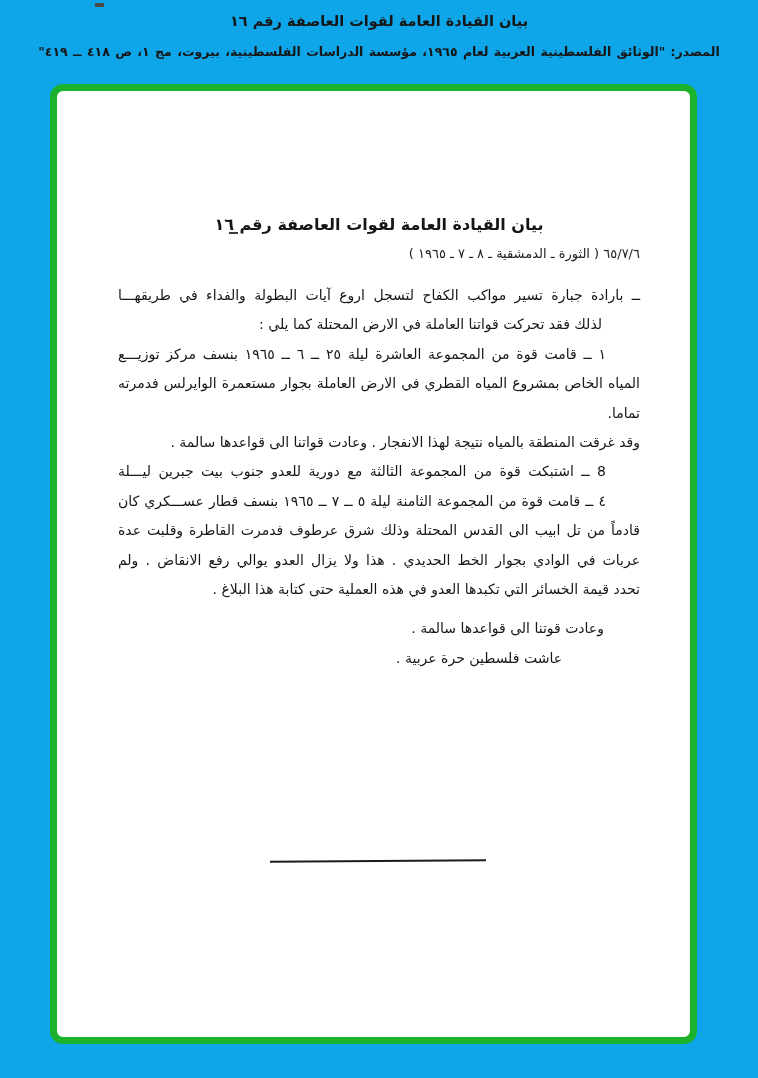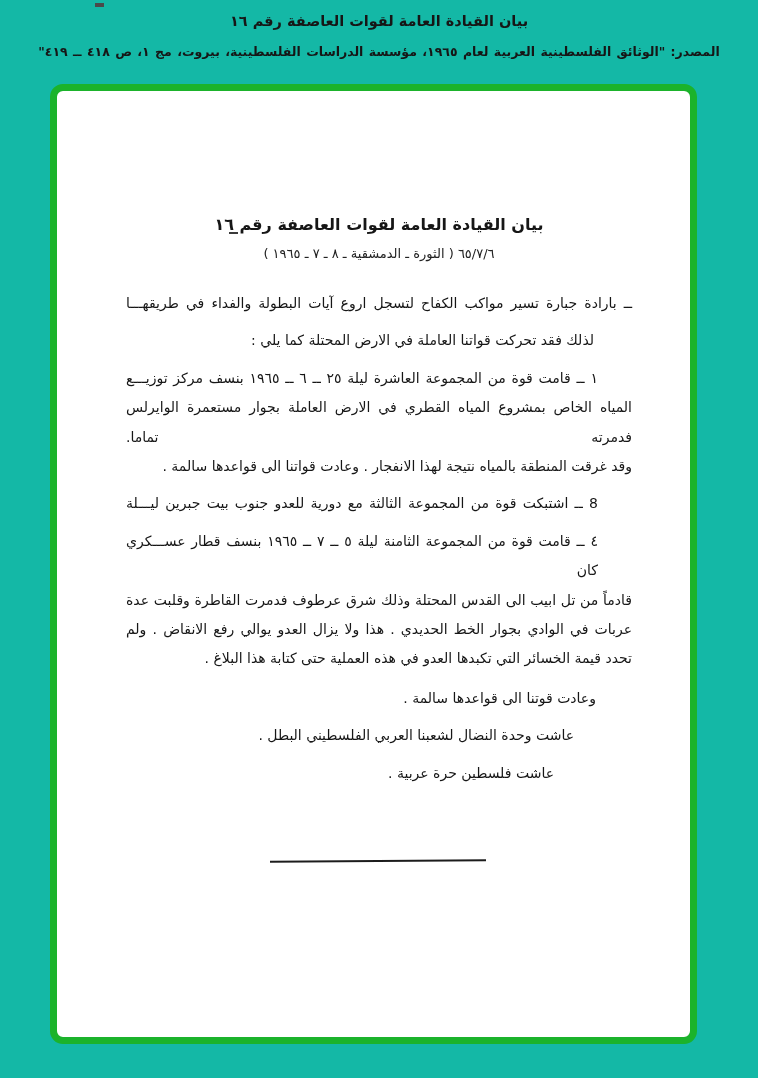--- a/index.html
+++ b/index.html
@@ -1,17 +1,17 @@
 <!DOCTYPE html>
 <html lang="ar" dir="rtl"><head>
 <meta charset="utf-8">
 <style>
   html,body { margin:0; padding:0; background:#ffffff; }
   .page {
-    position:relative; width:758px; height:1078px; background:#14b8a6;
+    position:relative; width:758px; height:1078px; background:#0ea5e9;
     overflow:hidden; font-family:"DejaVu Sans", sans-serif; color:#161616;
     direction:rtl;
   }
   .hdr-title {
     position:absolute; top:13px; left:0; right:0; text-align:center;
     font-weight:bold; font-size:14.5px; letter-spacing:0.2px;
   }
   .hdr-source {
     position:absolute; top:44px; left:0; right:0; text-align:center;
     font-weight:bold; font-size:12.5px; word-spacing:1px;
@@ -20,28 +20,28 @@
   .frame {
     position:absolute; left:50px; top:84px; width:633px; height:946px;
     border:7px solid #1bb32b; border-radius:13px; background:#ffffff;
   }
   .doc-title {
     position:absolute; top:124px; left:61px; width:522px; text-align:center;
     font-weight:bold; font-size:16px;
   }
   .title-dash { position:absolute; top:141px; left:172px; width:9px; height:2px; background:#3a3a3a; }
   .doc-dateline {
-    position:absolute; top:155px; left:61px; width:522px; text-align:center;
+    position:absolute; top:155px; left:61px; width:522px; 
     font-size:13px; color:#222;
   }
   .doc-body {
     position:absolute; top:190px; left:61px; width:522px;
     font-size:14px; line-height:29.4px;
   }
-  .para { margin:8px; }
+  .para { margin:0; }
   .dline { text-align:right; }
   .dline.fill { text-align:justify; text-align-last:justify; }
   .sep {
     position:absolute; left:213px; top:769px; width:216px; height:2px;
     background:#1c1c1c; transform:rotate(-0.4deg);
   }
 </style>
 </head>
 <body>
 
@@ -73,22 +73,19 @@
         <div class="para">
           <div class="dline fill" style="padding-right: 34px;">٤ ــ قامت قوة من المجموعة الثامنة ليلة ٥ ــ ٧ ــ ١٩٦٥ بنسف قطار عســـكري كان</div>
           <div class="dline fill">قادماً من تل ابيب الى القدس المحتلة وذلك شرق عرطوف فدمرت القاطرة وقلبت عدة</div>
           <div class="dline fill">عربات في الوادي بجوار الخط الحديدي . هذا ولا يزال العدو يوالي رفع الانقاض . ولم</div>
           <div class="dline">تحدد قيمة الخسائر التي تكبدها العدو في هذه العملية حتى كتابة هذا البلاغ .</div>
         </div>
         <div class="para" style="margin-top: 10px;">
           <div class="dline" style="padding-right: 36px;">وعادت قوتنا الى قواعدها سالمة .</div>
         </div>
         <div class="para">
-          <div class="dline" style="padding-right: 58px;">عاشت وحدة النضال لشعبنا العربي الفلسطيني البطل .</div>
-        </div>
-        <div class="para">
           <div class="dline" style="padding-right: 78px;">عاشت فلسطين حرة عربية .</div>
         </div>
       </div>
     <div class="sep"></div>
   </div>
 
 </div>
 
 </body></html>

